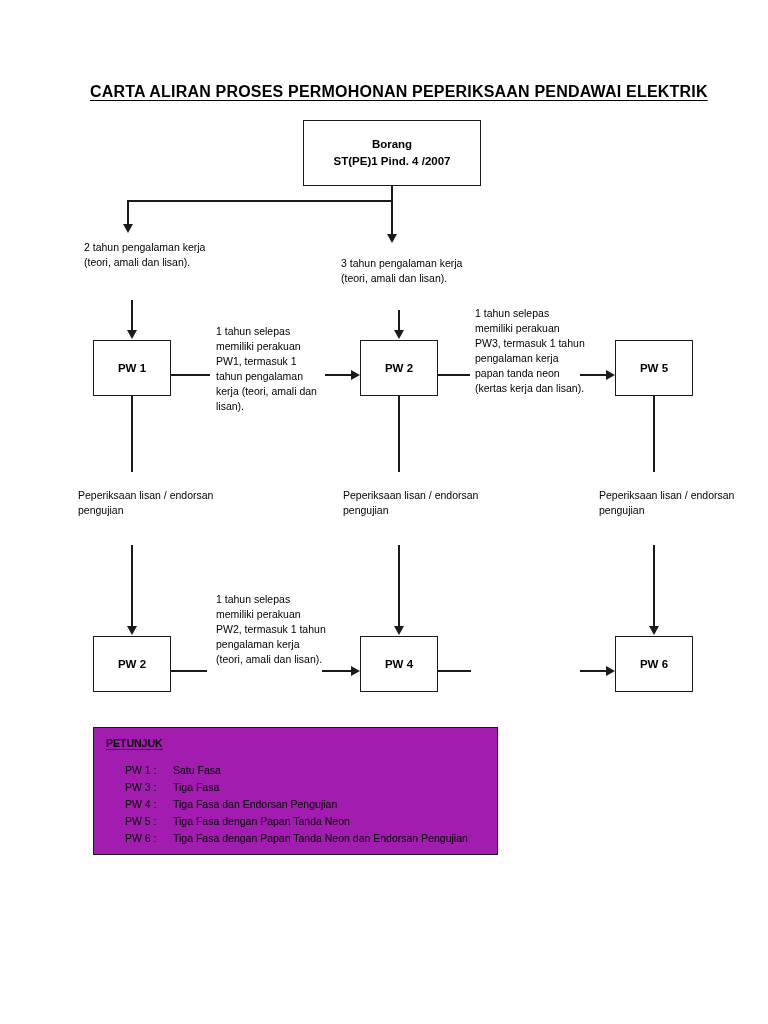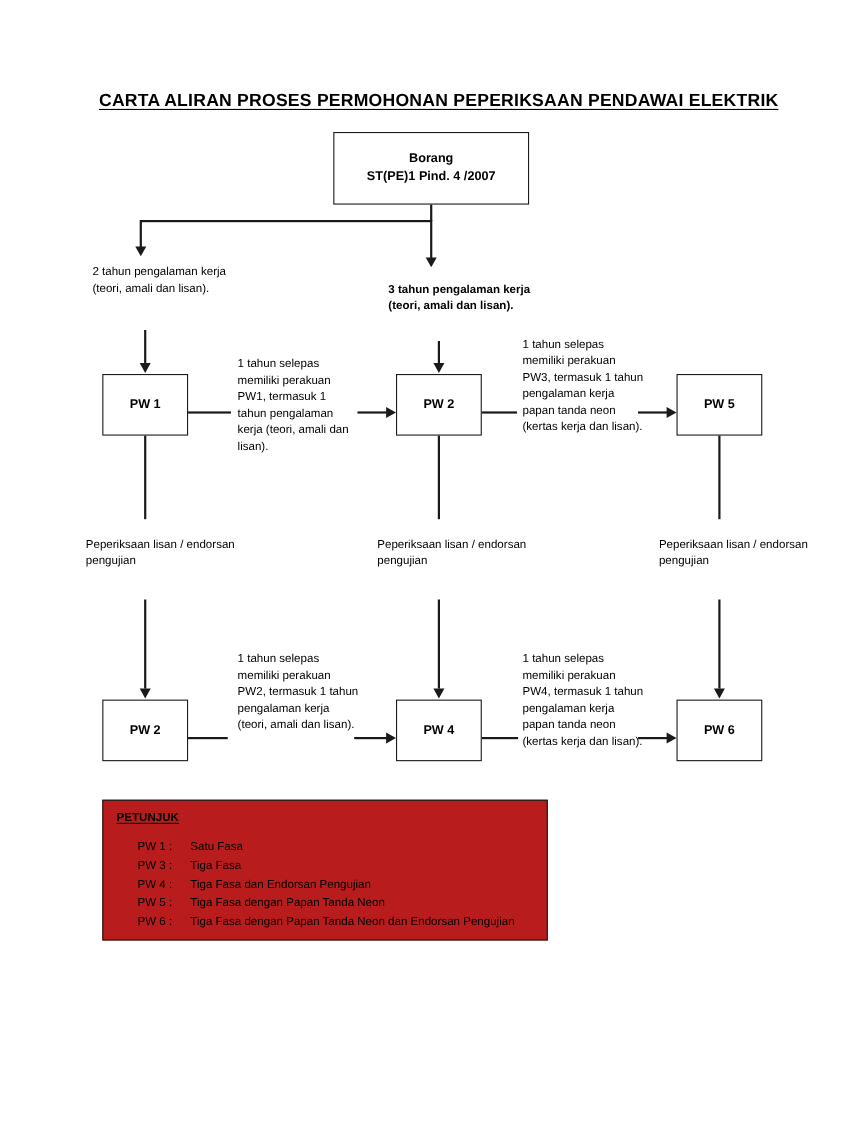--- a/index.html
+++ b/index.html
@@ -105,21 +105,21 @@
   }
 
   
   .legend {
     position: absolute;
     left: 93px;
     top: 727px;
     width: 405px;
     height: 128px;
     border: 1.6px solid #1a1a1a;
-    background: #b91c1c;
+    background: #a21caf;
     box-sizing: border-box;
   }
   .legend-title {
     position: absolute;
     left: 12px;
     top: 9px;
     font-size: 10.5px;
     font-weight: bold;
     text-decoration: underline;
     text-underline-offset: 2px;
@@ -158,21 +158,21 @@
   <div class="ln v" style="left:391.2px; top:186px; height:15px;"></div>
   <div class="ln h" style="left:128px; top:200px; width:264px;"></div>
 
   <div class="ln v" style="left:127.2px; top:200px; height:26px;"></div>
   <div class="arrow down" style="left:123px; top:224px;"></div>
 
   <div class="ln v" style="left:391.2px; top:200px; height:36px;"></div>
   <div class="arrow down" style="left:387px; top:234px;"></div>
 
   <div class="edge-label" style="left:84px; top:228px; width:132px;margin-top:12px;">2 tahun pengalaman kerja (teori, amali dan lisan).</div>
-  <div class="edge-label" style="left:353px; top:256px; width:132px;font-weight:bold;">3 tahun pengalaman kerja (teori, amali dan lisan).</div>
+  <div class="edge-label" style="left:341px; top:256px; width:132px;">3 tahun pengalaman kerja (teori, amali dan lisan).</div>
 
   <div class="ln v" style="left:131.2px; top:300px; height:30px;"></div>
   <div class="arrow down" style="left:127px; top:330px;"></div>
 
   <div class="ln v" style="left:398.2px; top:310px; height:20px;"></div>
   <div class="arrow down" style="left:394px; top:330px;"></div>
 
   <div class="node pw pw1">PW 1</div>
   <div class="node pw pw3">PW 2</div>
   <div class="node pw pw5">PW 5</div>
@@ -205,21 +205,20 @@
   <div class="node pw pw2">PW 2</div>
   <div class="node pw pw4">PW 4</div>
   <div class="node pw pw6">PW 6</div>
 
   <div class="ln h" style="left:171px; top:670px; width:36px;"></div>
   <div class="edge-label" style="left:216px; top:592px; width:112px;">1 tahun selepas memiliki perakuan PW2, termasuk  1 tahun pengalaman kerja (teori, amali dan lisan).</div>
   <div class="ln h" style="left:322px; top:670px; width:31px;"></div>
   <div class="arrow right" style="left:351px; top:665.5px;"></div>
 
   <div class="ln h" style="left:438px; top:670px; width:33px;"></div>
-  <div class="edge-label" style="left:475px; top:592px; width:110px;">1 tahun selepas memiliki perakuan PW4, termasuk  1 tahun pengalaman kerja  papan tanda neon (kertas kerja dan lisan).</div>
   <div class="ln h" style="left:580px; top:670px; width:28px;"></div>
   <div class="arrow right" style="left:606px; top:665.5px;"></div>
 
   <div class="legend">
     <div class="legend-title">PETUNJUK</div>
     <div class="legend-rows">
       <div class="legend-row">
         <span class="legend-key">PW 1 :</span>
         <span class="legend-val">Satu Fasa</span>
       </div>

